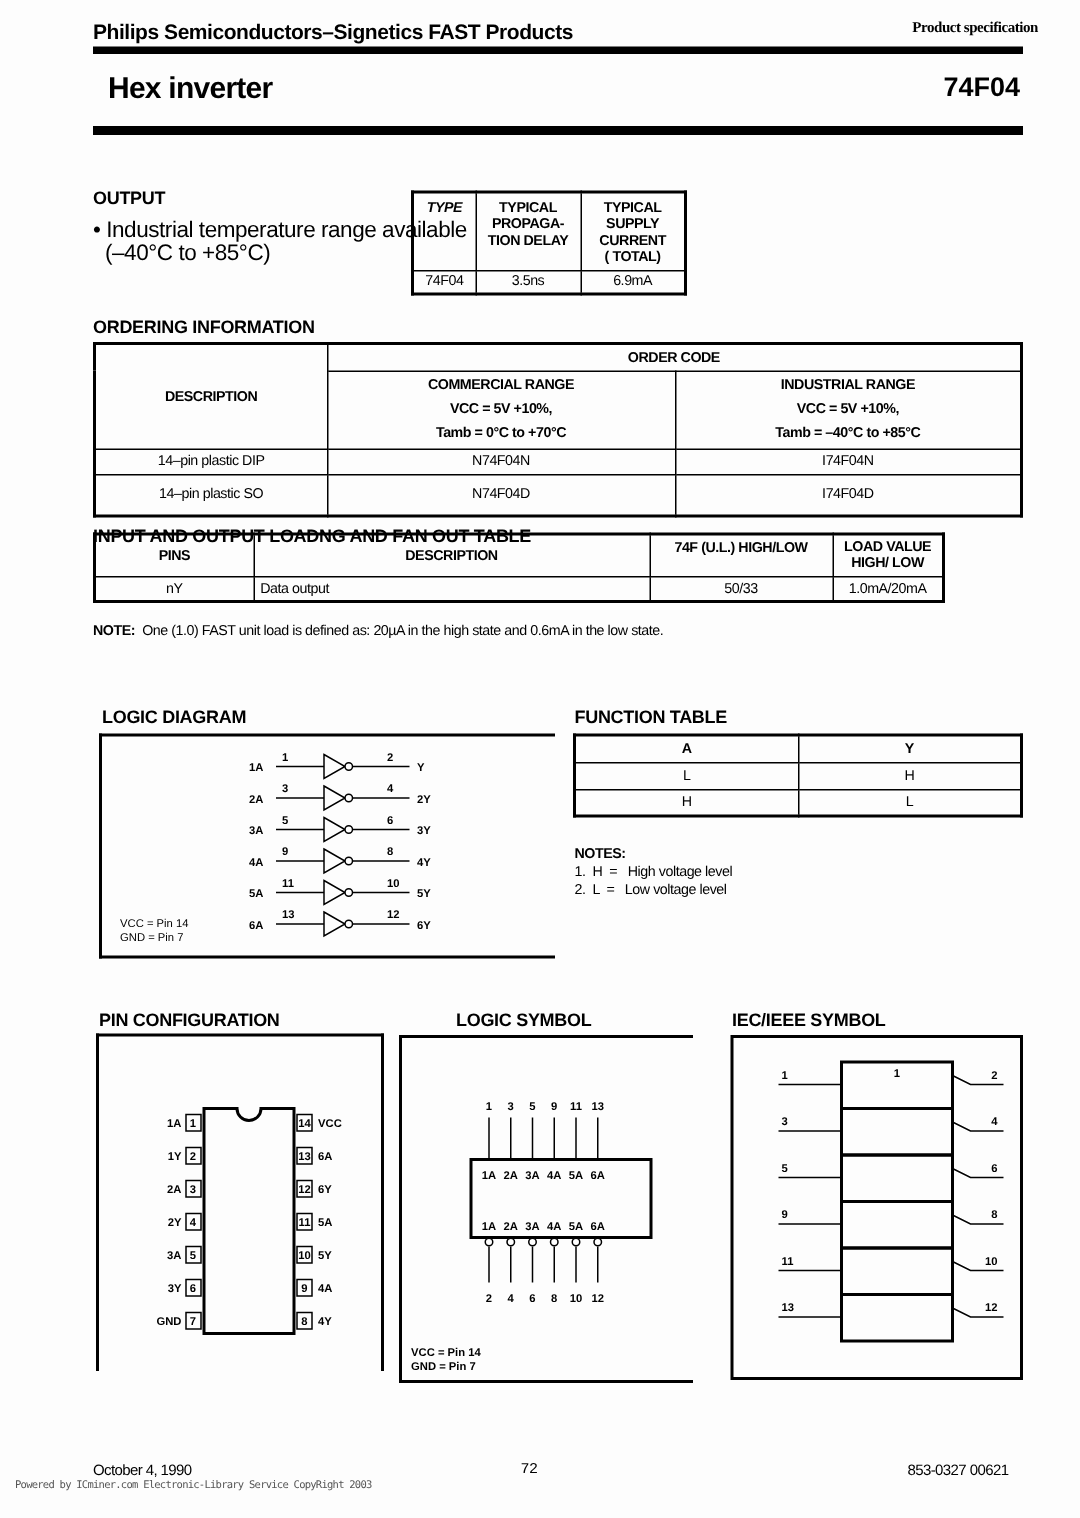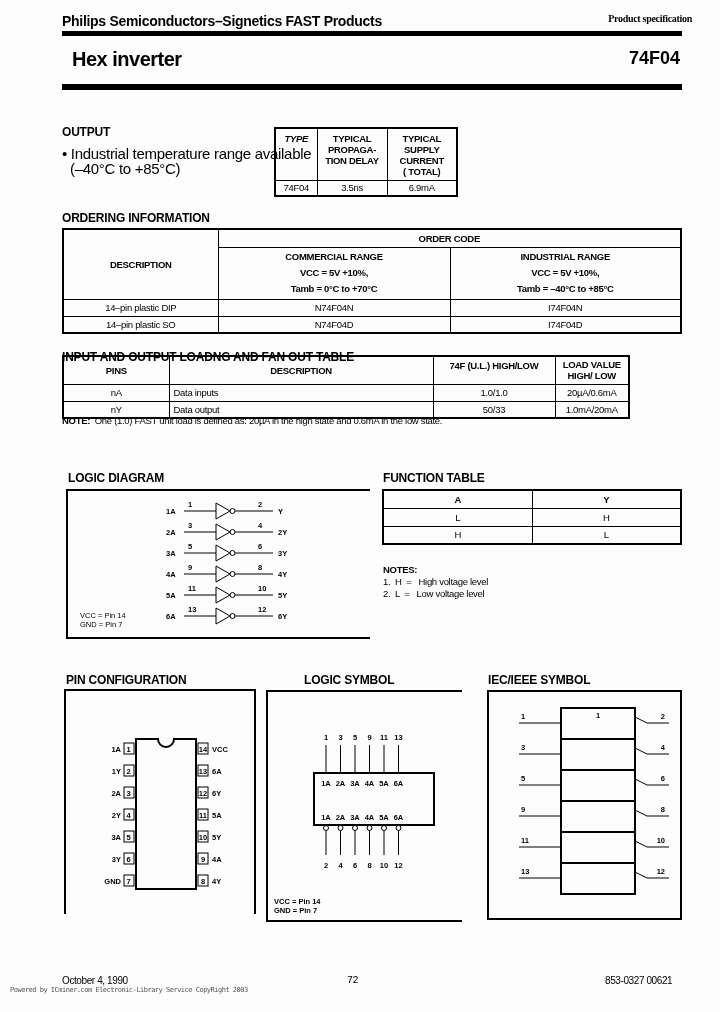--- a/index.html
+++ b/index.html
@@ -83,42 +83,36 @@
       <div>INDUSTRIAL RANGE</div>
       <div>VCC = 5V +10%,</div>
       <div>Tamb = –40°C to +85°C</div>
     </th>
   </tr>
   <tr style="height:17px;">
     <td>14–pin plastic DIP</td>
     <td>N74F04N</td>
     <td>I74F04N</td>
   </tr>
-  <tr style="height:17px;">
+  <tr style="height:28px;">
     <td>14–pin plastic SO</td>
     <td>N74F04D</td>
     <td>I74F04D</td>
   </tr>
 </tbody>
   </table>
 
 <div class="abs sec" style="left:62px;top:350px;">INPUT AND OUTPUT LOADNG AND FAN OUT TABLE</div>
 <table class="thick" style="left:62px;top:355px;width:568px;">
   <tbody>
       <tr style="height:28px;">
     <th style="width:106px;">PINS</th>
     <th style="width:264px;">DESCRIPTION</th>
     <th style="width:122px;vertical-align:top;padding-top:3px;">74F (U.L.) HIGH/LOW</th>
     <th>LOAD VALUE HIGH/ LOW</th>
-  </tr>
-  <tr style="height:17px;">
-    <td>nA</td>
-    <td style="text-align:left;padding-left:4px;">Data inputs</td>
-    <td>1.0/1.0</td>
-    <td>20µA/0.6mA</td>
   </tr>
   <tr style="height:17px;">
     <td>nY</td>
     <td style="text-align:left;padding-left:4px;">Data output</td>
     <td>50/33</td>
     <td>1.0mA/20mA</td>
   </tr>
 </tbody>
   </table>
 <div class="abs note" style="left:62px;top:415px;">

